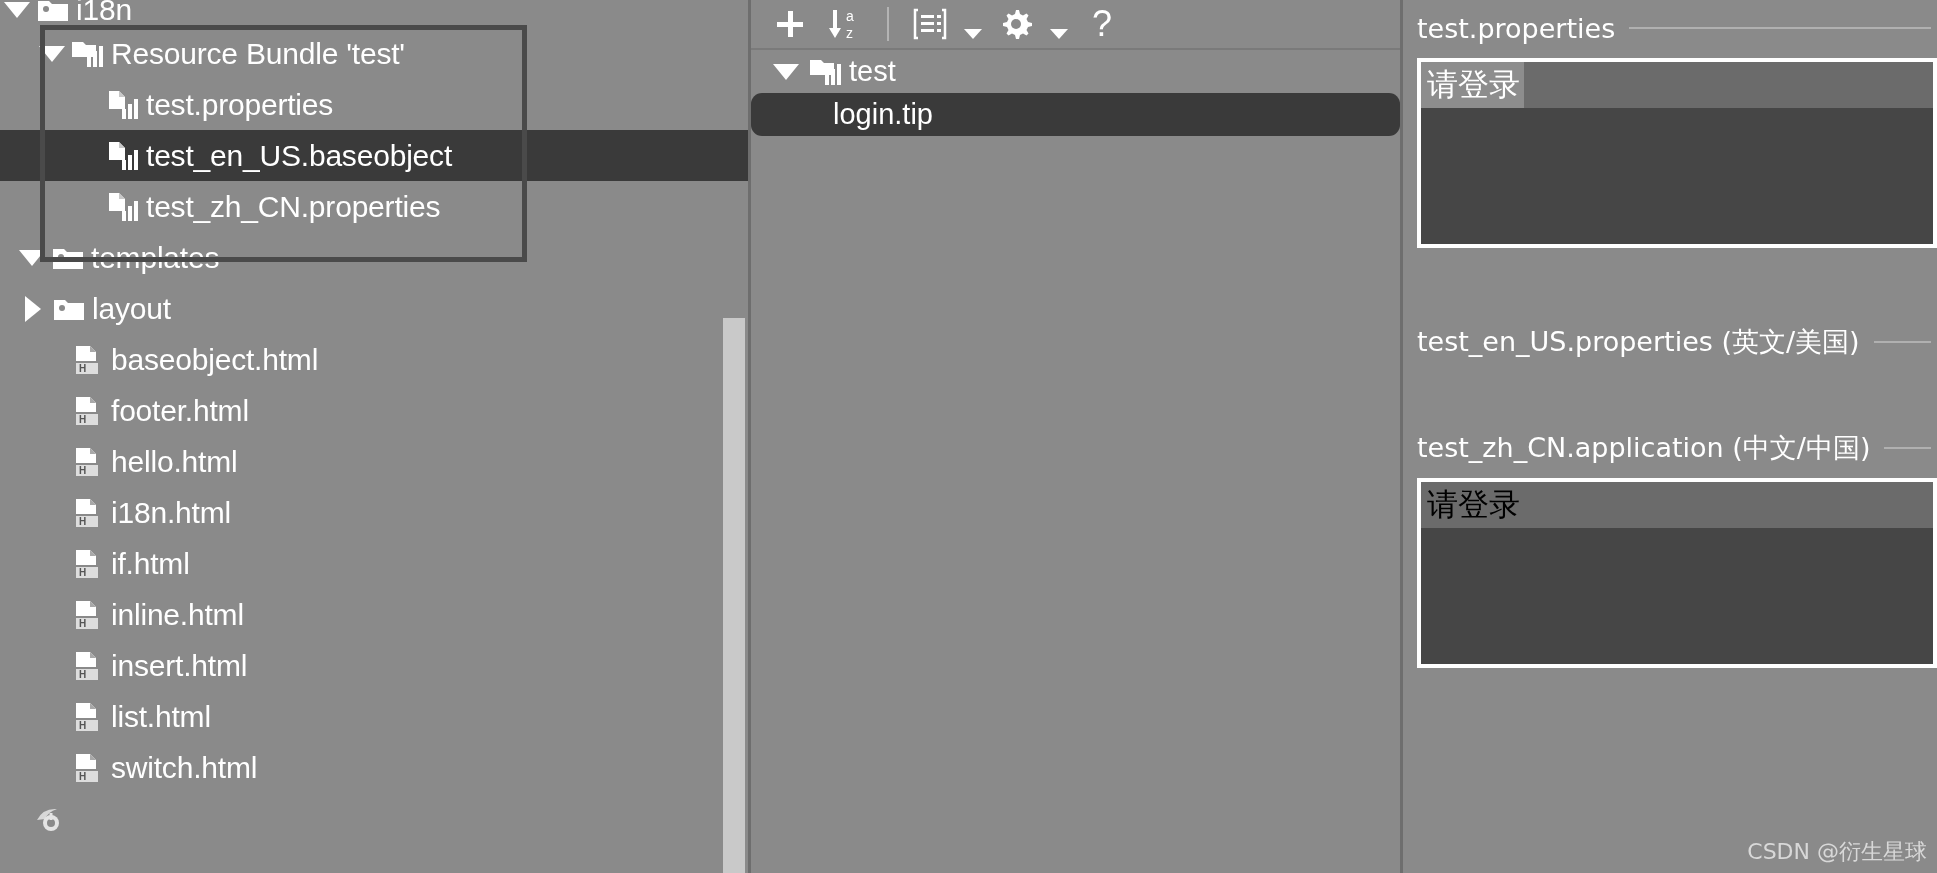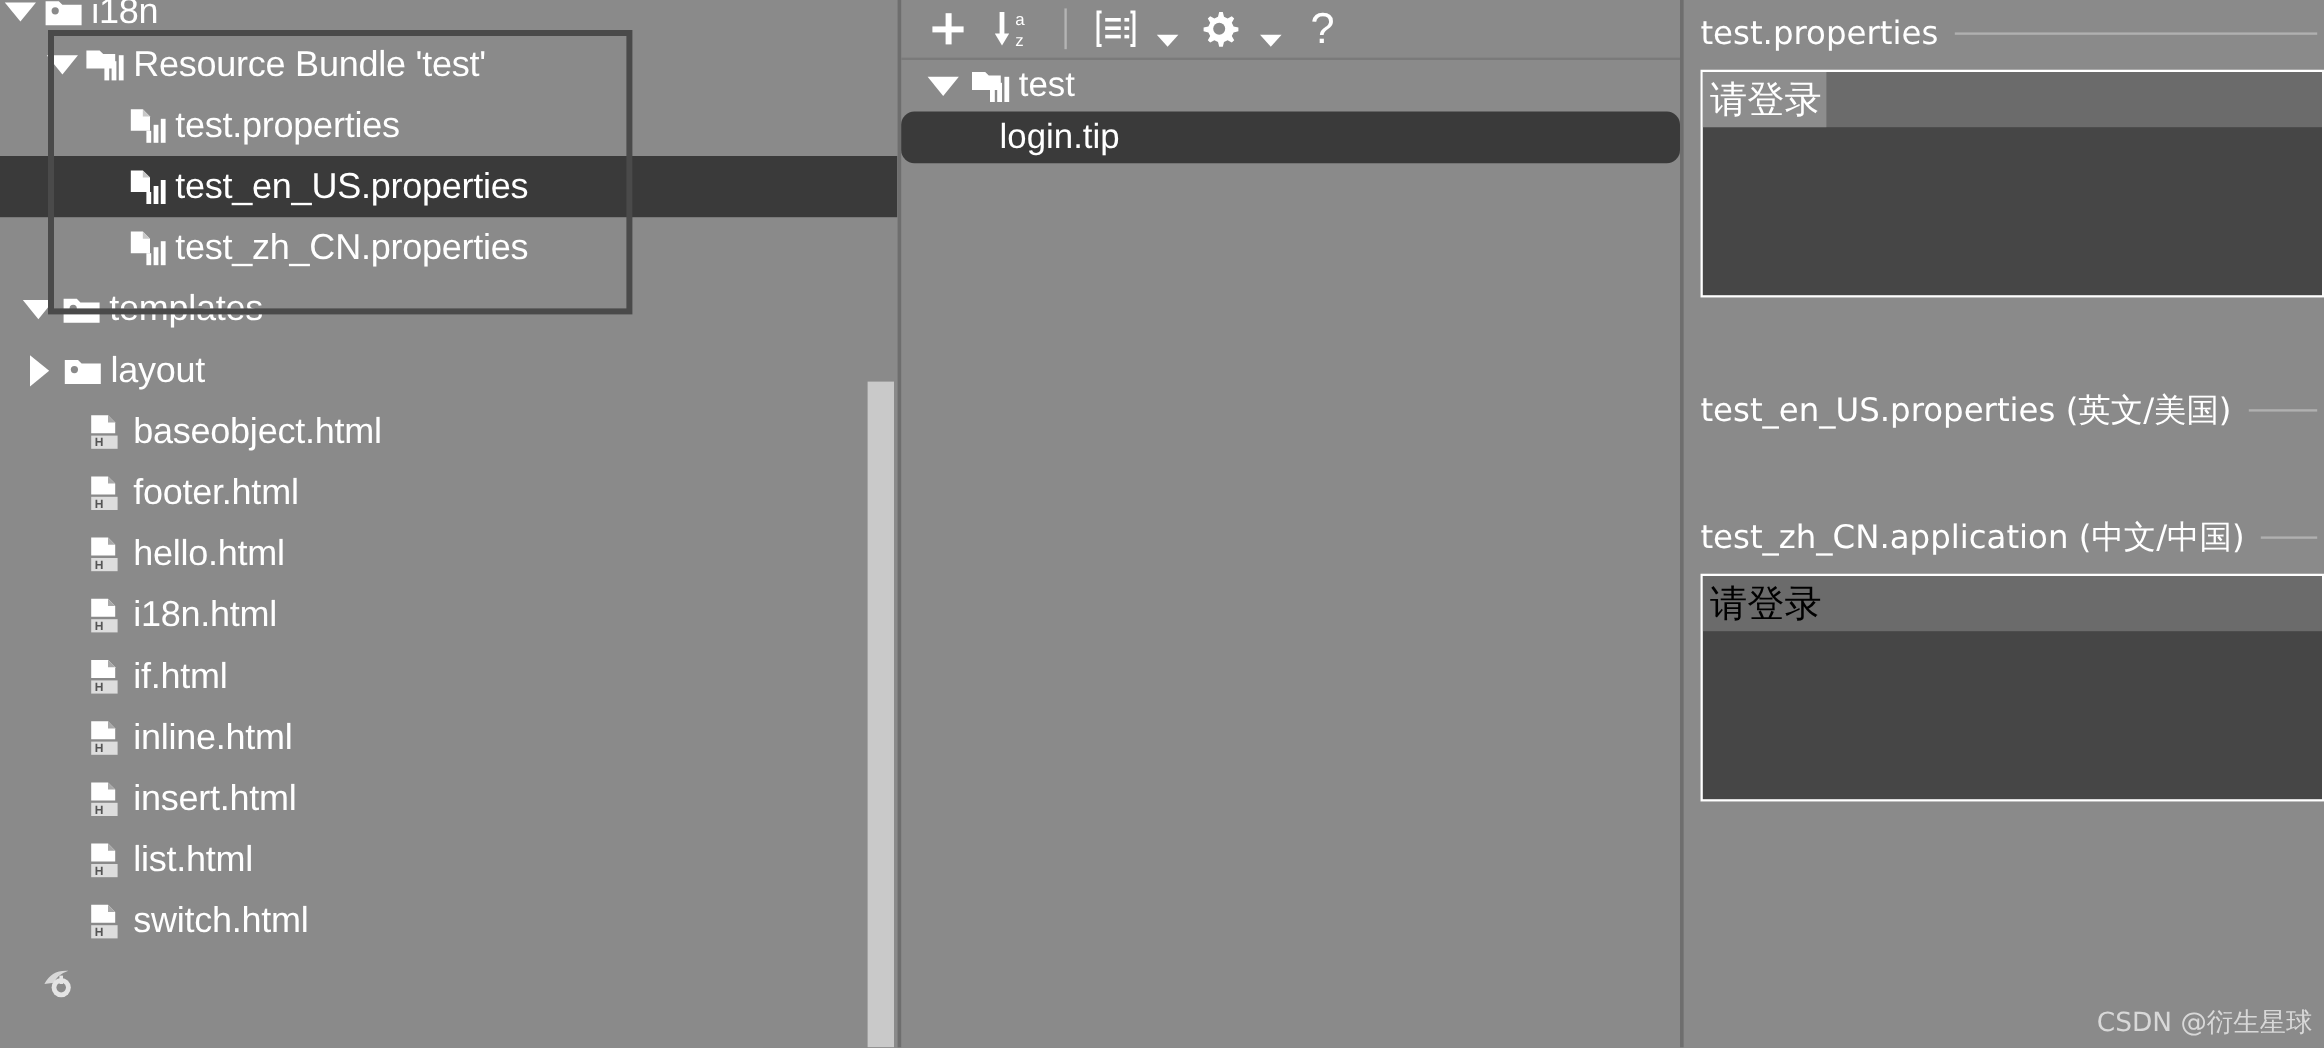--- a/index.html
+++ b/index.html
@@ -144,21 +144,21 @@
   }
   .ed-title-row .rule {
     flex: 1 1 auto;
     height: 2px;
     background: #b0b0b0;
     margin-right: 6px;
   }
   .ed-box {
     position: relative;
     background: #464646;
-    border: 2px solid #ffffff;
+    border: 4px solid #ffffff;
     overflow: hidden;
   }
   .ed-line {
     height: 46px;
     background: #6b6b6b;
     display: flex;
     align-items: center;
   }
   .ed-sel-text {
     background: #8d8d8d;
@@ -251,21 +251,21 @@
           <span class="twisty"></span>
           <span class="ticon">
             <svg width="34" height="32" viewBox="0 0 34 32">
               <path d="M3 2 h10 l6 6 v12 h-16 z" fill="#ffffff"></path>
               <path d="M13 2 v6 h6 z" fill="#c8c8c8"></path>
               <rect x="16" y="20" width="4" height="10" fill="#ffffff"></rect>
               <rect x="22" y="15" width="4" height="15" fill="#ffffff"></rect>
               <rect x="28" y="10" width="4" height="20" fill="#ffffff"></rect>
             </svg>
           </span>
-          <span class="tlabel">test_en_US.properties</span>
+          <span class="tlabel">test_en_US.baseobject</span>
         </div>
         <div class="tree-row" style="padding-left: 70px;">
           <span class="twisty"></span>
           <span class="ticon">
             <svg width="34" height="32" viewBox="0 0 34 32">
               <path d="M3 2 h10 l6 6 v12 h-16 z" fill="#ffffff"></path>
               <path d="M13 2 v6 h6 z" fill="#c8c8c8"></path>
               <rect x="16" y="20" width="4" height="10" fill="#ffffff"></rect>
               <rect x="22" y="15" width="4" height="15" fill="#ffffff"></rect>
               <rect x="28" y="10" width="4" height="20" fill="#ffffff"></rect>

